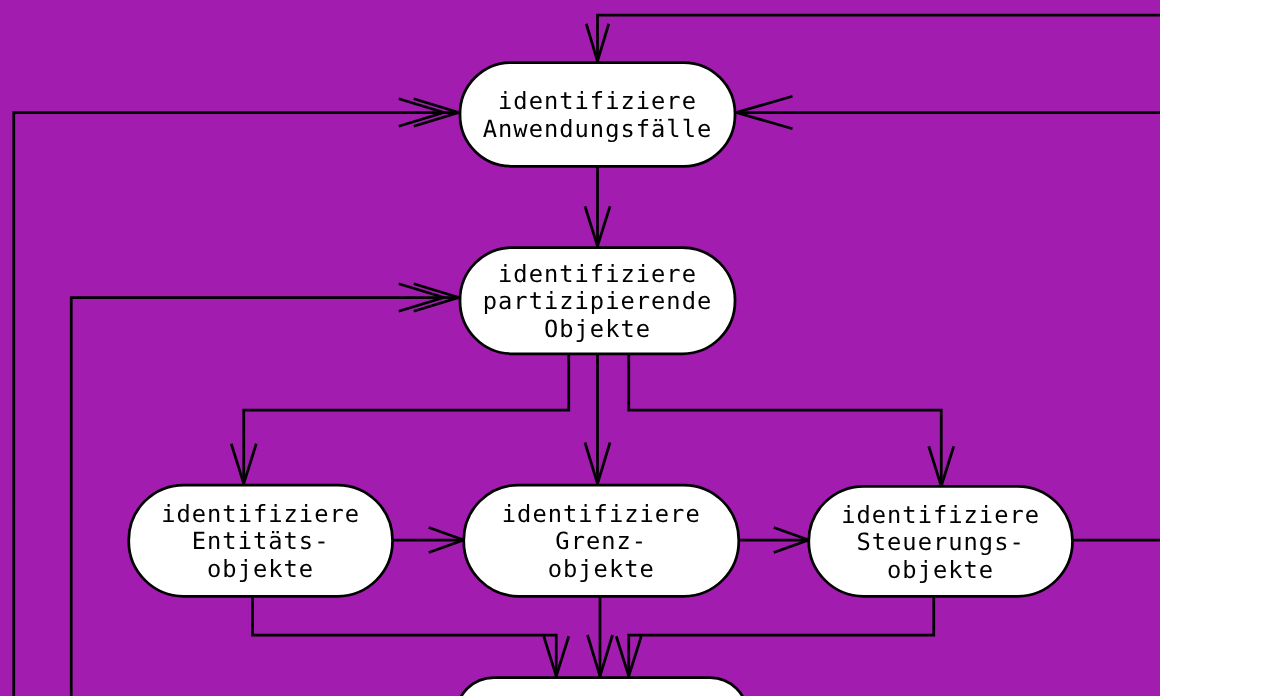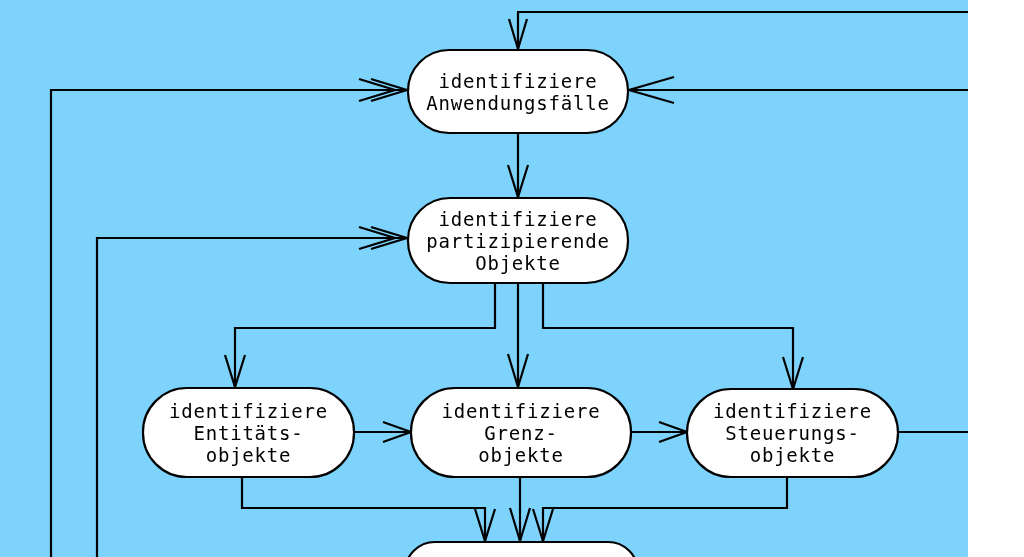--- a/index.html
+++ b/index.html
@@ -1,22 +1,21 @@
 <!DOCTYPE html>
 <html><head>
 <meta charset="utf-8">
 <style>
   html, body { margin: 0; padding: 0; background: #ffffff; }
   .canvas {
     position: relative;
     width: 928px;
     height: 557px;
-    background: #7dd3fc;
+    background: #a21caf;
     overflow: hidden;
-    padding-left: 40px;
   }
   svg { display: block; }
   .node-shape {
     fill: #ffffff;
     stroke: #000000;
     stroke-width: 2.2;
   }
   .edge-line {
     fill: none;
     stroke: #000000;

